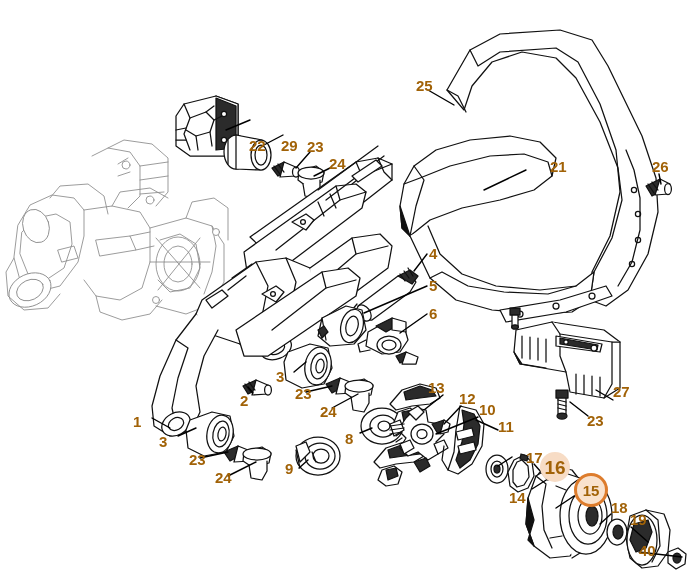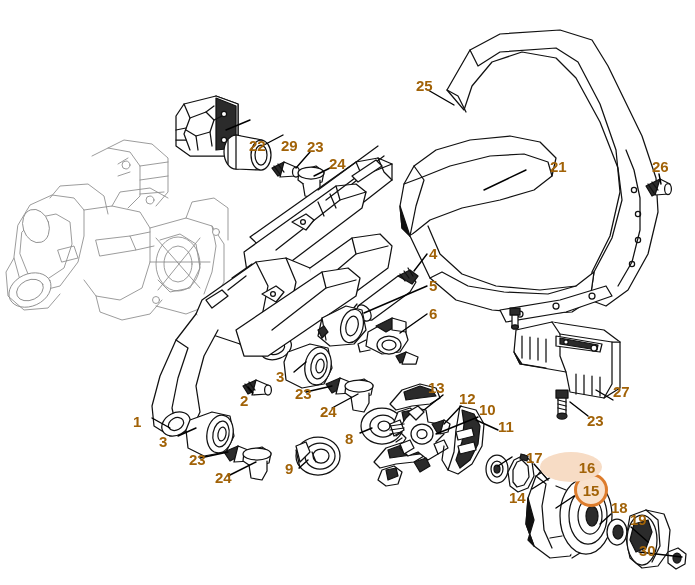--- a/index.html
+++ b/index.html
@@ -20,22 +20,21 @@
     color:#a16207;
     line-height:1;
     white-space:nowrap;
     user-select:none;
   }
   .callout.hl-soft{
     width:30px;height:30px;
     border-radius:50%;
     background:#f7dcc5;
     display:flex;align-items:center;justify-content:center;
-    font-size:15px;
-    padding-left:32px;
+    font-size:19px;
   }
   .callout.hl-ring{
     width:34px;height:34px;
     border-radius:50%;
     background:#f9e2cd;
     border:3px solid #dd7c2c;
     box-sizing:border-box;
     display:flex;align-items:center;justify-content:center;
     font-size:15px;
   }
@@ -440,21 +439,21 @@
   <div class="callout" style="left:479px;top:402px;">10</div>
   <div class="callout" style="left:498px;top:419px;">11</div>
   <div class="callout" style="left:459px;top:391px;">12</div>
   <div class="callout" style="left:428px;top:380px;">13</div>
   <div class="callout" style="left:509px;top:442px;margin-top:48px;">14</div>
   <div class="callout hl-ring" style="left:574px;top:473px;">15</div>
   <div class="callout hl-soft" style="left:540px;top:452px;">16</div>
   <div class="callout" style="left:526px;top:450px;">17</div>
   <div class="callout" style="left:611px;top:500px;">18</div>
   <div class="callout" style="left:630px;top:512px;text-align:right;">19</div>
-  <div class="callout" style="left:639px;top:543px;">30</div>
+  <div class="callout" style="left:639px;top:543px;">40</div>
   <div class="callout" style="left:527px;top:159px;margin-left:23px;">21</div>
   <div class="callout" style="left:249px;top:106px;margin-top:32px;">22</div>
   <div class="callout" style="left:307px;top:139px;">23</div>
   <div class="callout" style="left:189px;top:452px;">23</div>
   <div class="callout" style="left:295px;top:386px;">23</div>
   <div class="callout" style="left:329px;top:156px;">24</div>
   <div class="callout" style="left:215px;top:470px;">24</div>
   <div class="callout" style="left:320px;top:404px;">24</div>
   <div class="callout" style="left:416px;top:78px;">25</div>
   <div class="callout" style="left:652px;top:159px;">26</div>

